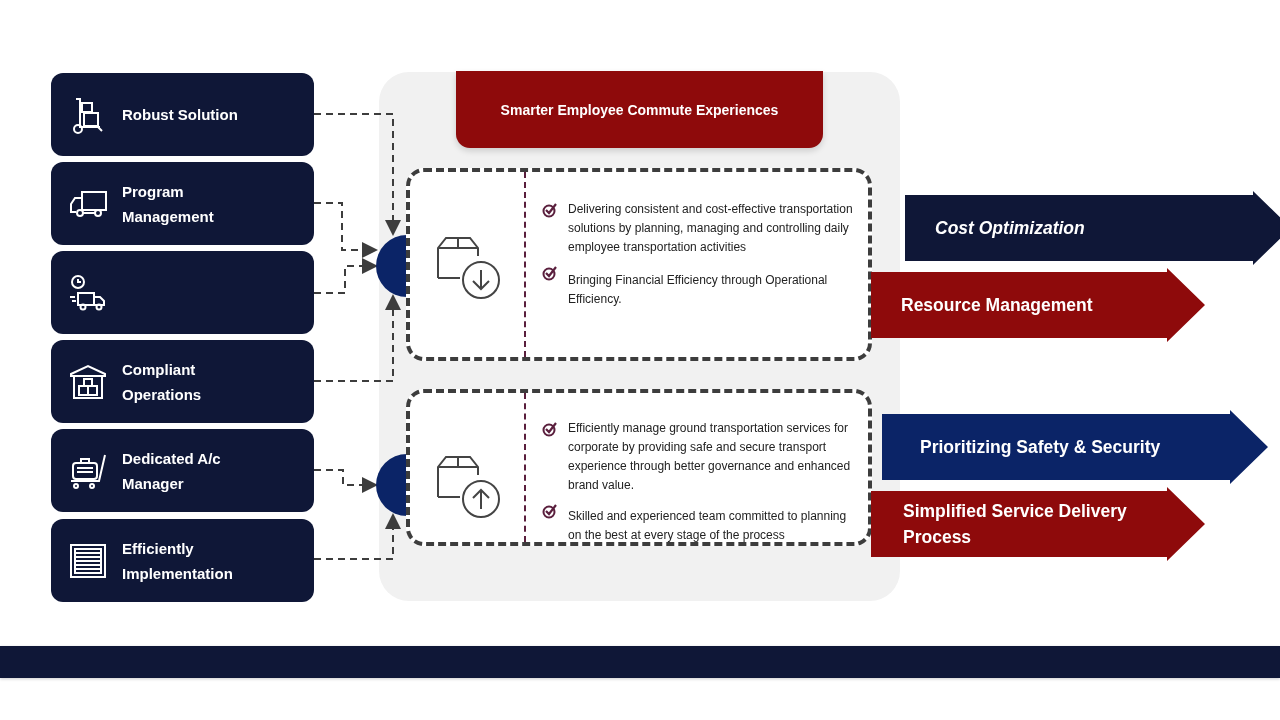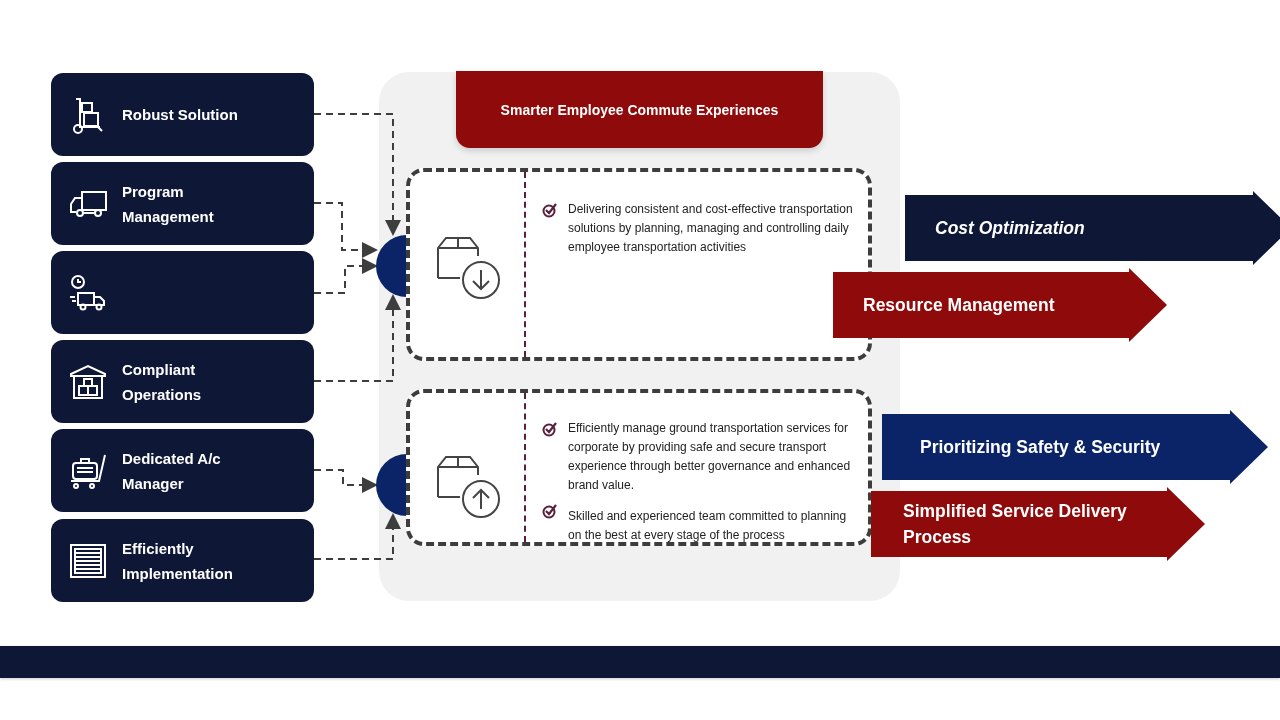--- a/index.html
+++ b/index.html
@@ -142,20 +142,27 @@
       </g>
   </svg>
   <div class="bullets" style="top:28px">
     <div class="bullet">
       <svg class="chk" viewBox="0 0 16 16">
           <circle cx="7" cy="9" r="5.5" stroke="#5a1f3d" stroke-width="2" fill="none"></circle>
           <path d="M4,8 L7,11 L14,2" stroke="#5a1f3d" stroke-width="2.2" fill="none"></path>
         </svg>
       <span>Delivering consistent and cost-effective transportation  solutions by planning, managing and controlling  daily employee transportation  activities</span>
     </div>
+    <div class="bullet">
+      <svg class="chk" viewBox="0 0 16 16">
+          <circle cx="7" cy="9" r="5.5" stroke="#5a1f3d" stroke-width="2" fill="none"></circle>
+          <path d="M4,8 L7,11 L14,2" stroke="#5a1f3d" stroke-width="2.2" fill="none"></path>
+        </svg>
+      <span style="margin-top:8px">Bringing Financial Efficiency through Operational  Efficiency.</span>
+    </div>
   </div>
 </div>
 
 <div class="card" style="top:389px; height:157px;">
   <div class="divider"></div>
   <svg class="box-icon" style="top:60px" viewBox="0 0 70 70">
     <g stroke="#444" stroke-width="2" fill="none">
         <path d="M4,44 V14 L12,4 H36 L44,14 V22"></path>
         <path d="M4,14 H44 M24,4 V14"></path>
         <path d="M4,44 H26"></path>
@@ -180,21 +187,21 @@
     </div>
   </div>
 </div>
 
 <div class="arrow" style="left:905px; top:191px; width:386px; height:74px;font-style:italic;">
   <svg width="386" height="74">
       <polygon points="0,4 348,4 348,0 386,37 348,74 348,70 0,70" fill="#0f1737"></polygon>
     </svg>
   <span class="txt">Cost Optimization</span>
 </div>
-<div class="arrow" style="left:833px; top:268px; width:334px; height:74px;">
+<div class="arrow" style="left:871px; top:268px; width:334px; height:74px;">
   <svg width="334" height="74">
       <polygon points="0,4 296,4 296,0 334,37 296,74 296,70 0,70" fill="#8e0a0b"></polygon>
     </svg>
   <span class="txt">Resource  Management</span>
 </div>
 <div class="arrow" style="left:871px; top:410px; width:386px; height:74px;margin-left:11px;">
   <svg width="386" height="74">
       <polygon points="0,4 348,4 348,0 386,37 348,74 348,70 0,70" fill="#0b2467"></polygon>
     </svg>
   <span class="txt" style="left:38px">Prioritizing  Safety &amp; Security</span>

